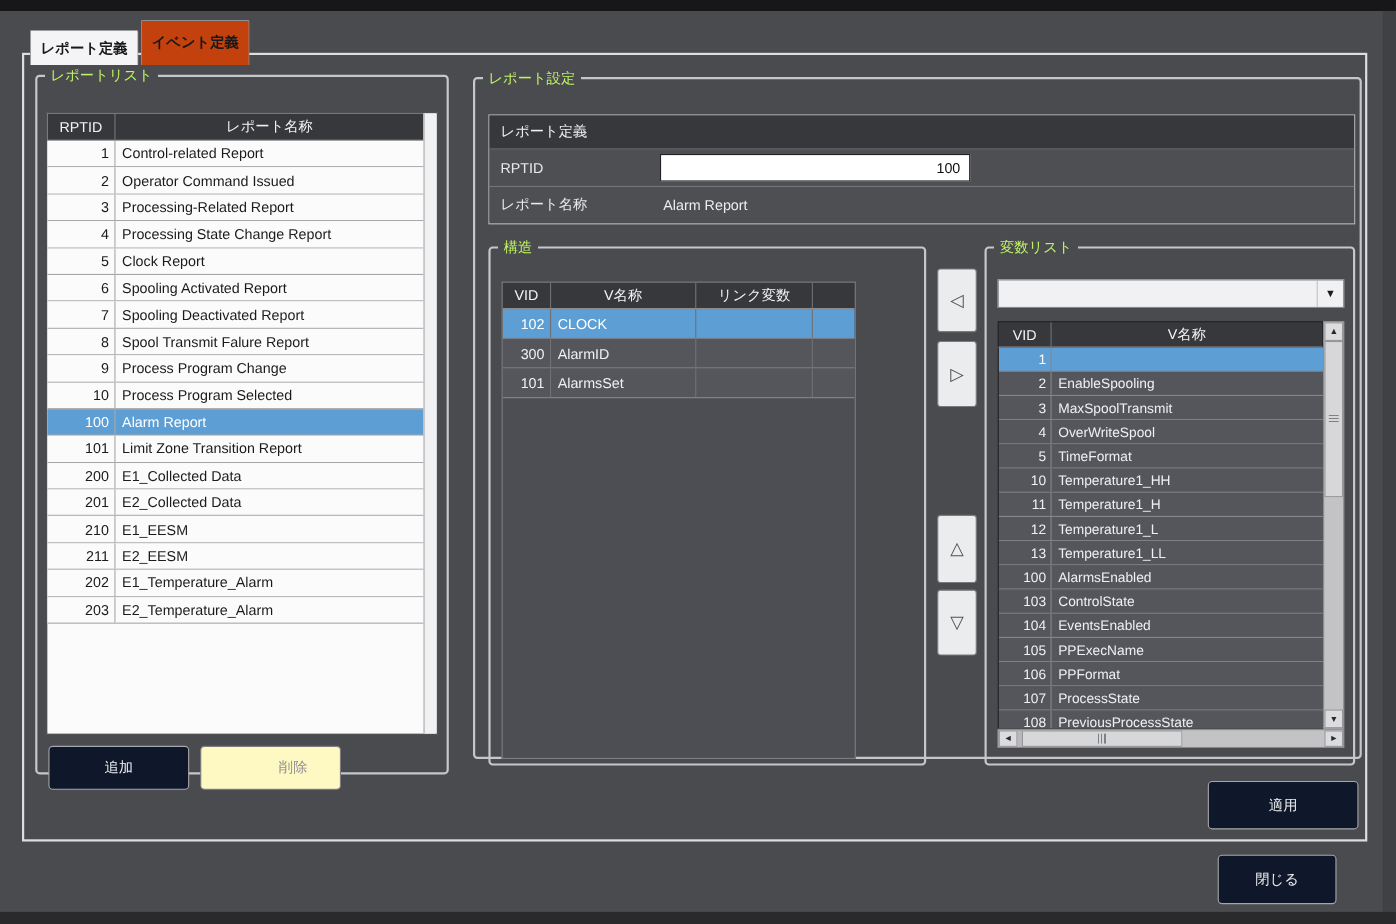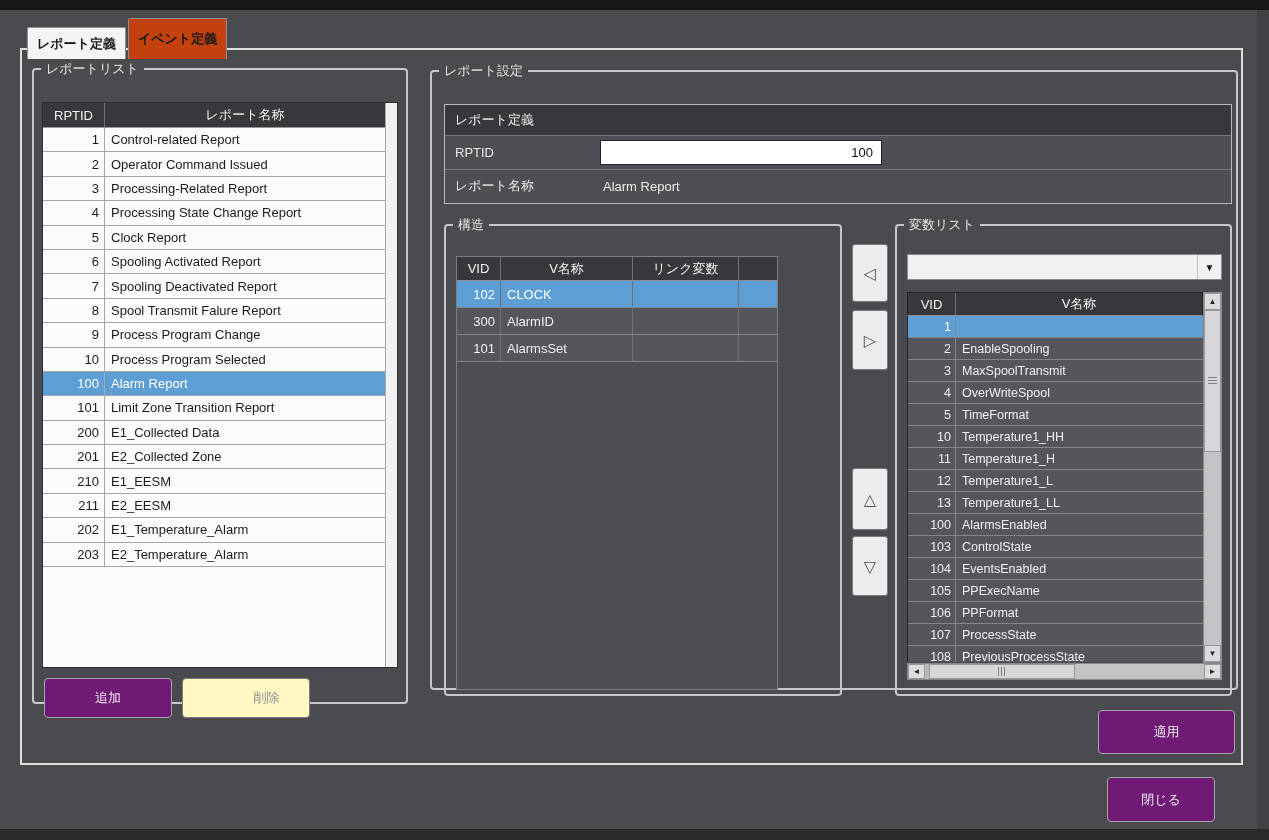--- a/index.html
+++ b/index.html
@@ -30,42 +30,42 @@
   
   #tabpage {
     left:20px; top:48px; width:1223px; height:717px;
     border:2px solid #dededf; background:#4a4b4e;
   }
 
   
   .group {
     position:absolute; border:2px solid #c6c7ca; border-radius:4px;
   }
-  .group > legend { margin-left:7px; padding:0 5px; color:#e5e5e5; font-size:13px; }
+  .group > legend { margin-left:7px; padding:0 5px; color:#bef264; font-size:13px; }
 
   
   .rlist { position:absolute; left:8px; top:24px; width:356px; height:566px;
            background:#fbfbfc; border:1px solid #2e2e31; overflow:hidden; }
   .rlist-inner { margin-right:12px; }
   .rlist-header { display:flex; height:25px; background:#37383b; color:#f2f2f4;
                   font-size:13px; border-bottom:1px solid #98989b; }
   .rlist-header .c-id { width:62px; border-right:1px solid #737477;
                         display:flex; align-items:center; justify-content:center; }
   .rlist-header .c-name { flex:1; display:flex; align-items:center; justify-content:center; }
   .rlist-row { display:flex; height:24.4px; border-bottom:1px solid #a7a7aa;
                color:#1b1b1d; font-size:13px; background:#fbfbfc; }
   .rlist-row .c-id { width:62px; border-right:1px solid #a7a7aa;
                      display:flex; align-items:center; justify-content:flex-end; padding-right:5px; }
   .rlist-row .c-name { flex:1; display:flex; align-items:center; padding-left:6px; white-space:nowrap; overflow:hidden; }
   .rlist-row.selected { background:#5d9fd4; color:#fff; }
   .rlist-strip { position:absolute; top:0; right:0; bottom:0; width:12px;
                  background:#f1f1f3; border-left:1px solid #a7a7aa; }
 
   
-  .btn { position:absolute; background:#701a75; border:1px solid #a5a6aa; border-radius:4px;
+  .btn { position:absolute; background:#0f172a; border:1px solid #a5a6aa; border-radius:4px;
          color:#ecedef; font-size:13px; display:flex; align-items:center; justify-content:center;
          cursor:default; }
   .btn.disabled { color:#8d8e92; border-color:#7b7c80; background:#fef9c3;padding-left:41px; }
 
   
   .defbox { position:absolute; left:12px; top:24px; width:788px; height:100px;
             border:1px solid #b8b9bc; }
   .def-r1 { height:31px; background:#37383b; color:#f0f1f3; display:flex; align-items:center;
             padding-left:10px; font-size:13px; border-bottom:1px solid #76777a; }
   .def-r2 { position:relative; height:34px; background:#4e4f53; border-bottom:1px solid #76777a; }
@@ -225,21 +225,21 @@
               <div class="c-name">Limit Zone Transition Report</div>
             </div>
 
             <div class="rlist-row">
               <div class="c-id">200</div>
               <div class="c-name">E1_Collected Data</div>
             </div>
 
             <div class="rlist-row">
               <div class="c-id">201</div>
-              <div class="c-name">E2_Collected Zone</div>
+              <div class="c-name">E2_Collected Data</div>
             </div>
 
             <div class="rlist-row">
               <div class="c-id">210</div>
               <div class="c-name">E1_EESM</div>
             </div>
 
             <div class="rlist-row">
               <div class="c-id">211</div>
               <div class="c-name">E2_EESM</div>

